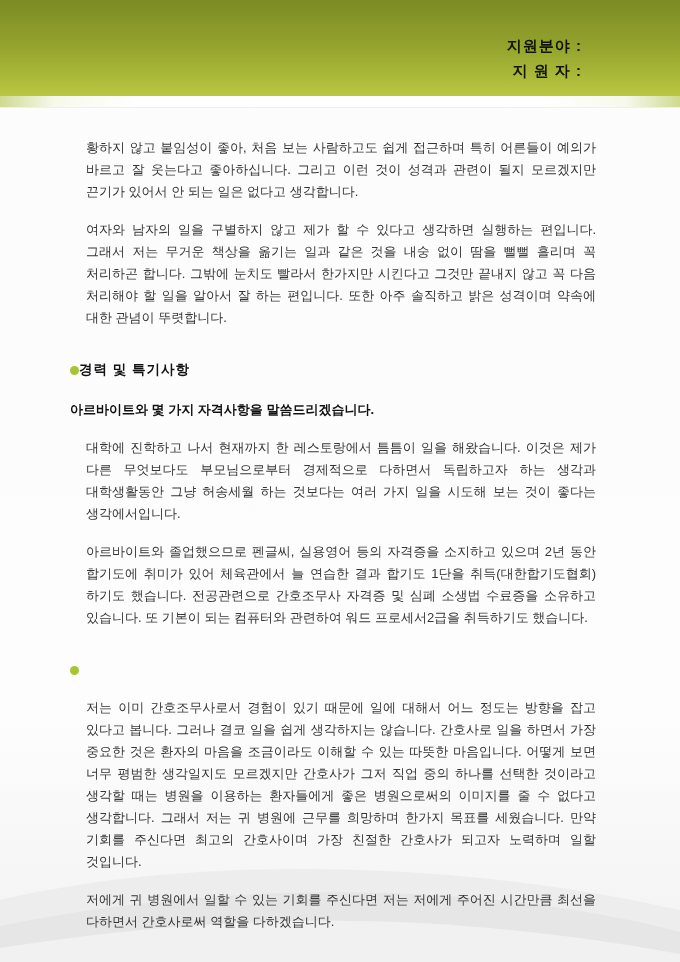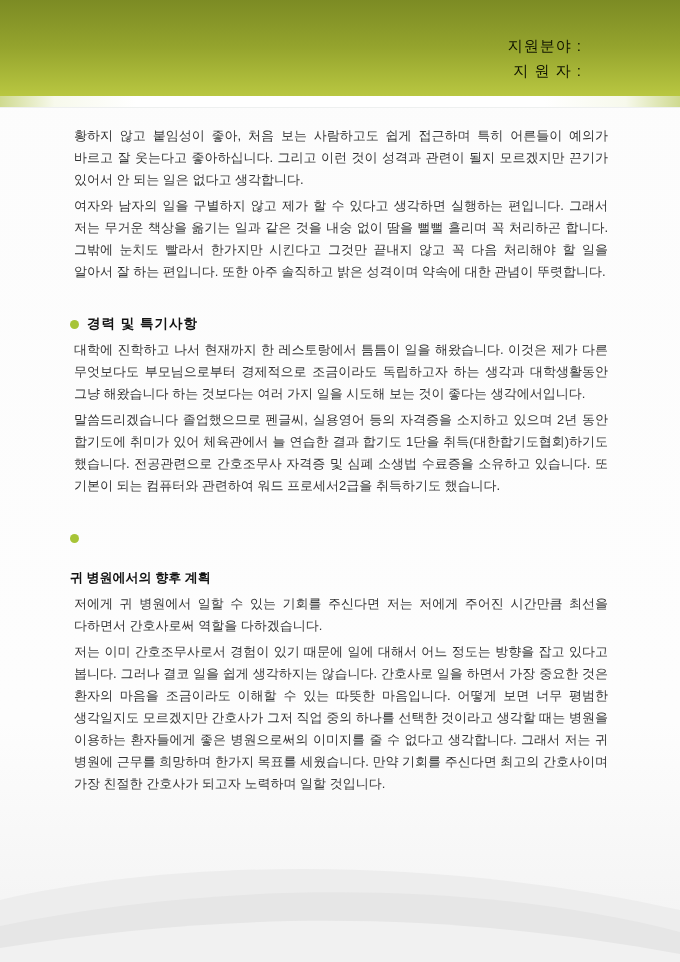--- a/index.html
+++ b/index.html
@@ -25,42 +25,41 @@
     height: 11px;
     background: linear-gradient(90deg, #cfda90 0%, #f7f9ec 8%, #ffffff 20%, #ffffff 80%, #f7f9ec 92%, #cfda90 100%);
     border-bottom: 1px solid #eef0f0;
   }
   .banner-labels {
     position: absolute;
     top: 33px;
     right: 98px;
     text-align: right;
     color: #101400;
-    font-weight: normal;
+    font-weight: bold;
     font-size: 15px;
     line-height: 25px;
     letter-spacing: 1px;
   }
 
   
   .content {
     position: relative;
     z-index: 2;
     padding: 13px 68px 0 70px;
     color: #343434;
     font-size: 13px;
     line-height: 22px;
     text-align: justify;
     word-break: keep-all;
   }
-  .para { margin: 4px; }
+  .para { margin: 16px; }
   .section-head {
     display: flex;
     align-items: center;
-    gap: 8px;
     margin-top: 30px;
     height: 22px;
   }
   .bullet {
     width: 9px;
     height: 9px;
     border-radius: 50%;
     background: #a7c437;
     flex: 0 0 auto;
   }
@@ -102,29 +101,29 @@
 
   <main class="content">
 
     <p class="para">황하지 않고 붙임성이 좋아, 처음 보는 사람하고도 쉽게 접근하며 특히 어른들이 예의가 바르고 잘 웃는다고 좋아하십니다. 그리고 이런 것이 성격과 관련이 될지 모르겠지만 끈기가 있어서 안 되는 일은 없다고 생각합니다.</p>
     <p class="para">여자와 남자의 일을 구별하지 않고 제가 할 수 있다고 생각하면 실행하는 편입니다. 그래서 저는 무거운 책상을 옮기는 일과 같은 것을 내숭 없이 땀을 뻘뻘 흘리며 꼭 처리하곤 합니다. 그밖에 눈치도 빨라서 한가지만 시킨다고 그것만 끝내지 않고 꼭 다음 처리해야 할 일을 알아서 잘 하는 편입니다. 또한 아주 솔직하고 밝은 성격이며 약속에 대한 관념이 뚜렷합니다.</p>
 
     <div class="section-head">
       <span class="bullet"></span>
       <span class="section-title">경력 및 특기사항</span>
     </div>
-    <p class="para">대학에 진학하고 나서 현재까지 한 레스토랑에서 틈틈이 일을 해왔습니다. 이것은 제가 다른 무엇보다도 부모님으로부터 경제적으로 조금이라도 독립하고자 하는 생각과 대학생활동안 그냥 해왔습니다 하는 것보다는 여러 가지 일을 시도해 보는 것이 좋다는 생각에서입니다.</p>
-    <p class="para">말씀드리겠습니다 졸업했으므로 펜글씨, 실용영어 등의 자격증을 소지하고 있으며 2년 동안 합기도에 취미가 있어 체육관에서 늘 연습한 결과 합기도 1단을 취득(대한합기도협회)하기도 했습니다. 전공관련으로 간호조무사 자격증 및 심폐 소생법 수료증을 소유하고 있습니다. 또 기본이 되는 컴퓨터와 관련하여 워드 프로세서2급을 취득하기도 했습니다.</p>
+    <p class="para lead">아르바이트와 몇 가지 자격사항을 말씀드리겠습니다.</p>
+    <p class="para">대학에 진학하고 나서 현재까지 한 레스토랑에서 틈틈이 일을 해왔습니다. 이것은 제가 다른 무엇보다도 부모님으로부터 경제적으로 다하면서 독립하고자 하는 생각과 대학생활동안 그냥 허송세월 하는 것보다는 여러 가지 일을 시도해 보는 것이 좋다는 생각에서입니다.</p>
+    <p class="para">아르바이트와 졸업했으므로 펜글씨, 실용영어 등의 자격증을 소지하고 있으며 2년 동안 합기도에 취미가 있어 체육관에서 늘 연습한 결과 합기도 1단을 취득(대한합기도협회)하기도 했습니다. 전공관련으로 간호조무사 자격증 및 심폐 소생법 수료증을 소유하고 있습니다. 또 기본이 되는 컴퓨터와 관련하여 워드 프로세서2급을 취득하기도 했습니다.</p>
 
     <div class="section-head">
       <span class="bullet"></span>
     </div>
-    <p class="para lead">귀 병원에서의 향후 계획</p>
+    <p class="para">저는 이미 간호조무사로서 경험이 있기 때문에 일에 대해서 어느 정도는 방향을 잡고 있다고 봅니다. 그러나 결코 일을 쉽게 생각하지는 않습니다. 간호사로 일을 하면서 가장 중요한 것은 환자의 마음을 조금이라도 이해할 수 있는 따뜻한 마음입니다. 어떻게 보면 너무 평범한 생각일지도 모르겠지만 간호사가 그저 직업 중의 하나를 선택한 것이라고 생각할 때는 병원을 이용하는 환자들에게 좋은 병원으로써의 이미지를 줄 수 없다고 생각합니다. 그래서 저는 귀 병원에 근무를 희망하며 한가지 목표를 세웠습니다. 만약 기회를 주신다면 최고의 간호사이며 가장 친절한 간호사가 되고자 노력하며 일할 것입니다.</p>
     <p class="para">저에게 귀 병원에서 일할 수 있는 기회를 주신다면 저는 저에게 주어진 시간만큼 최선을 다하면서 간호사로써 역할을 다하겠습니다.</p>
-    <p class="para">저는 이미 간호조무사로서 경험이 있기 때문에 일에 대해서 어느 정도는 방향을 잡고 있다고 봅니다. 그러나 결코 일을 쉽게 생각하지는 않습니다. 간호사로 일을 하면서 가장 중요한 것은 환자의 마음을 조금이라도 이해할 수 있는 따뜻한 마음입니다. 어떻게 보면 너무 평범한 생각일지도 모르겠지만 간호사가 그저 직업 중의 하나를 선택한 것이라고 생각할 때는 병원을 이용하는 환자들에게 좋은 병원으로써의 이미지를 줄 수 없다고 생각합니다. 그래서 저는 귀 병원에 근무를 희망하며 한가지 목표를 세웠습니다. 만약 기회를 주신다면 최고의 간호사이며 가장 친절한 간호사가 되고자 노력하며 일할 것입니다.</p>
 
   </main>
 
   <svg class="footer-art" viewBox="0 0 680 110" xmlns="http://www.w3.org/2000/svg" aria-hidden="true">
     <path d="M0,48 C170,8 430,2 680,58 L680,110 L0,110 Z" fill="#ededed"></path>
     <path d="M0,74 C210,30 470,26 680,80 L680,110 L0,110 Z" fill="#e6e6e6"></path>
     <path d="M0,96 C250,56 460,62 680,102 L680,110 L0,110 Z" fill="#f1f1f1"></path>
   </svg>
 
 </div>

